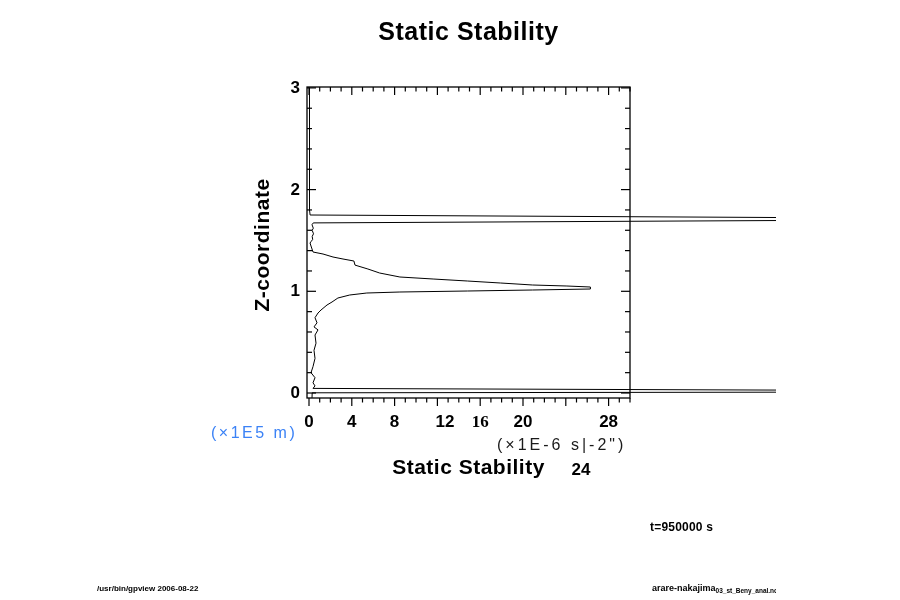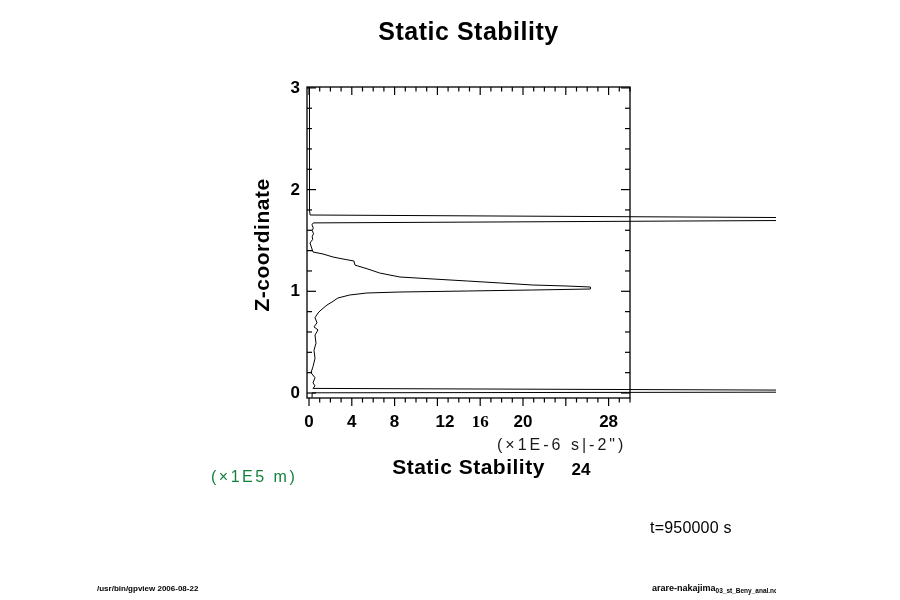--- a/index.html
+++ b/index.html
@@ -16,35 +16,35 @@
   .chart-subtitle{
     left:307px;top:455px;width:323px;text-align:center;
     font-size:21px;font-weight:bold;letter-spacing:0.5px;white-space:nowrap;
   }
   .y-axis-label{
     left:262px;top:245px;transform:translate(-50%,-50%) rotate(-90deg);
     font-size:21px;font-weight:bold;white-space:nowrap;letter-spacing:0.5px;
   }
   .y-unit{
     left:211px;top:424px;font-size:16px;font-weight:normal;
-    letter-spacing:2.5px;white-space:nowrap;color:#15803d;margin-top:44px;
+    letter-spacing:2.5px;white-space:nowrap;color:#3b82f6;
   }
   .x-unit{
     left:497px;top:436px;font-size:16px;font-weight:normal;
     letter-spacing:3px;white-space:nowrap;color:#1a1a1a;
   }
   .tick-label-x{
     position:absolute;width:34px;text-align:center;top:412px;
     font-size:17px;font-weight:bold;
   }
   .tick-label-y{
     position:absolute;width:32px;text-align:right;height:18px;line-height:18px;
     font-size:17px;font-weight:bold;
   }
-  .annot{left:650px;top:518px;font-size:16px;font-weight:normal;line-height:19px;white-space:nowrap;letter-spacing:0.2px;}
+  .annot{left:650px;top:518px;font-size:12px;font-weight:bold;line-height:19px;white-space:nowrap;letter-spacing:0.2px;}
   .footer-left{left:57px;top:584px;font-size:8px;font-weight:bold;white-space:nowrap;margin-left:40px;}
   .footer-right{left:652px;top:583px;font-size:9px;font-weight:bold;white-space:nowrap;}
   .footer-right .sub{font-size:6.5px;font-weight:bold;display:inline-block;transform:translateY(1.5px);letter-spacing:0;}
 </style>
 </head>
 <body>
 
 <div class="canvas">
 
   <svg id="plot-svg" width="900" height="600">

